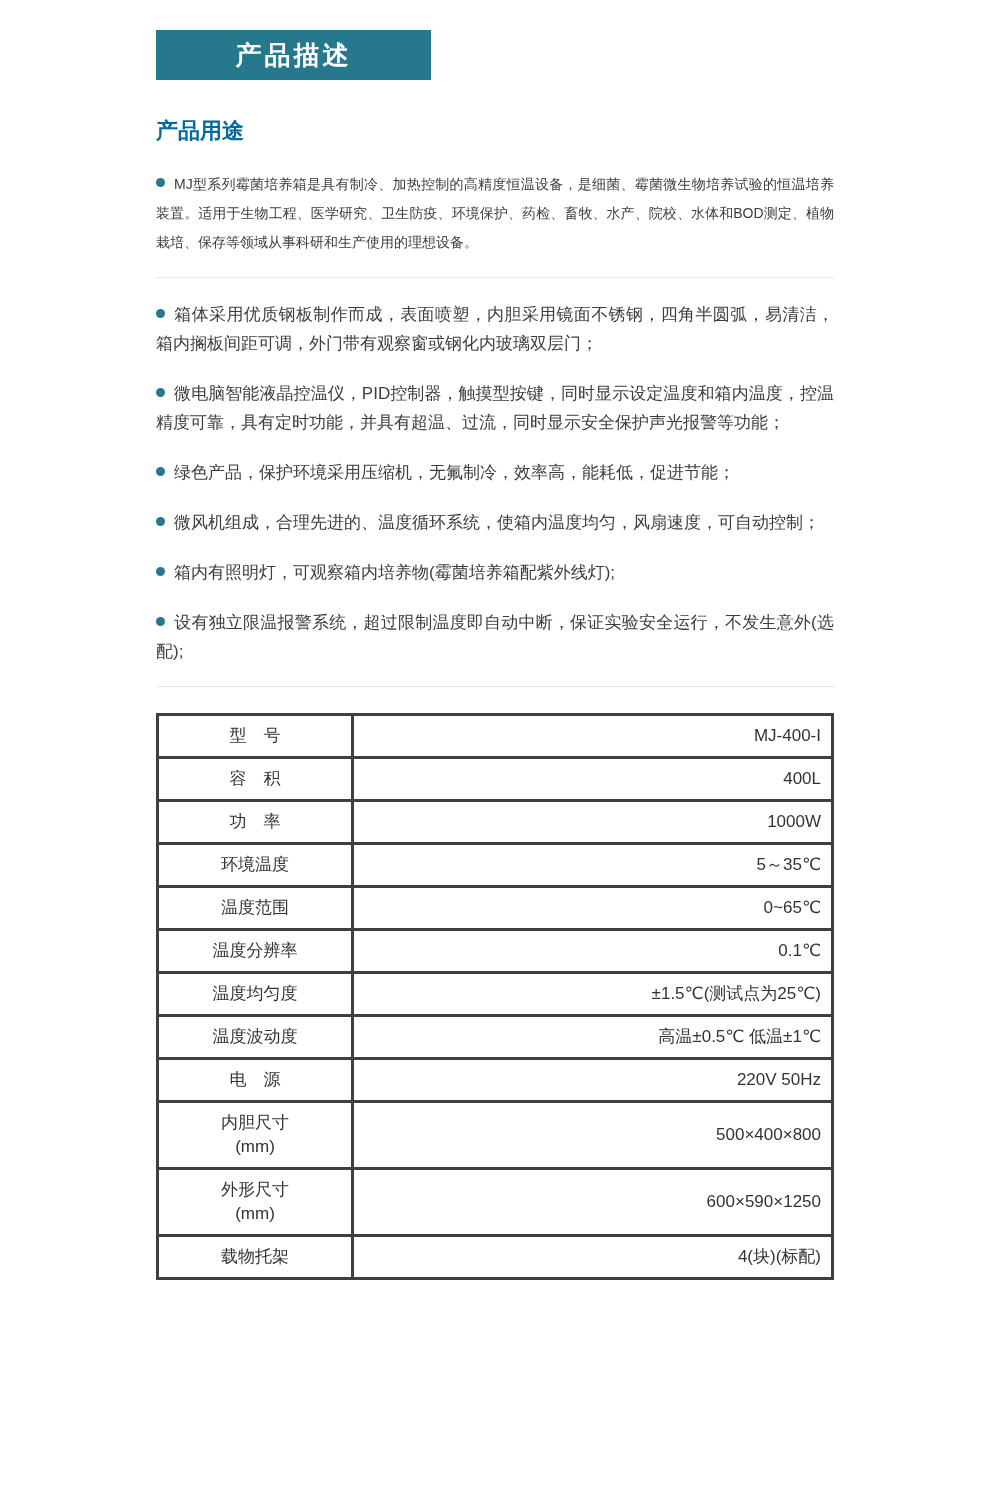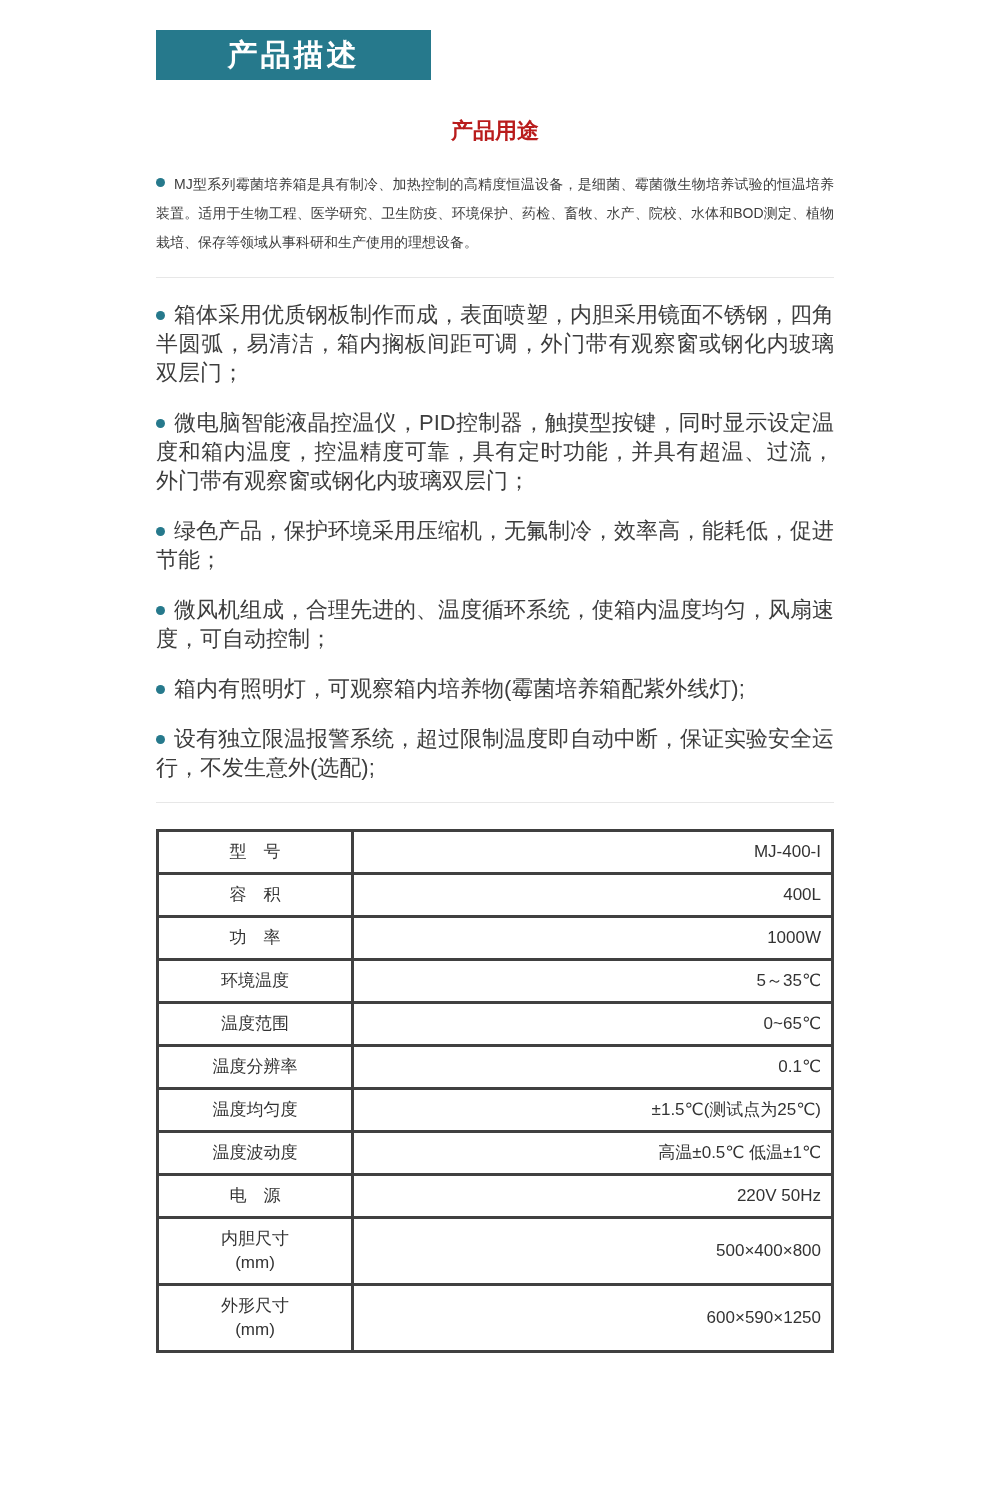--- a/index.html
+++ b/index.html
@@ -16,34 +16,33 @@
   .content {
     margin-left: 156px;
     width: 678px;
   }
   .banner {
     margin-top: 30px;
     width: 275px;
     height: 50px;
     background: #26798c;
     color: #ffffff;
-    font-size: 30px;
+    font-size: 26px;
     font-weight: bold;
     letter-spacing: 3px;
     display: flex;
     align-items: center;
     justify-content: center;
   }
   .section-heading {
-    color: #b91c1c;
+    color: #0369a1;
     font-size: 22px;
     font-weight: bold;
     margin: 36px 0 0 0;
     line-height: 30px;
-    text-align: center;
   }
   .para {
     font-size: 14px;
     line-height: 29px;
     margin: 24px 0 0 0;
     text-align: justify;
   }
   .dot {
     display: inline-block;
     width: 9px;
@@ -53,21 +52,21 @@
     margin-right: 9px;
     vertical-align: 2px;
   }
   .divider {
     border: none;
     border-top: 1px solid #e7e7e7;
     margin: 20px 0 0 0;
     height: 0;
   }
   .feature {
-    font-size: 22px;
+    font-size: 17px;
     line-height: 29px;
     margin: 21px 0 0 0;
     text-align: justify;
   }
   .feature.first {
     margin-top: 22px;
   }
   table.specs {
     border-collapse: collapse;
     margin-top: 26px;
@@ -102,21 +101,21 @@
 
   <h2 class="section-heading">产品用途</h2>
 
   <p class="para"><span class="dot"></span><span>MJ型系列霉菌培养箱是具有制冷、加热控制的高精度恒温设备，是细菌、霉菌微生物培养试验的恒温培养装置。适用于生物工程、医学研究、卫生防疫、环境保护、药检、畜牧、水产、院校、水体和BOD测定、植物栽培、保存等领域从事科研和生产使用的理想设备。</span></p>
 
   <hr class="divider">
 
 
   <div>
     <p class="feature first"><span class="dot"></span><span>箱体采用优质钢板制作而成，表面喷塑，内胆采用镜面不锈钢，四角半圆弧，易清洁，箱内搁板间距可调，外门带有观察窗或钢化内玻璃双层门；</span></p>
-    <p class="feature"><span class="dot"></span><span>微电脑智能液晶控温仪，PID控制器，触摸型按键，同时显示设定温度和箱内温度，控温精度可靠，具有定时功能，并具有超温、过流，外门带有观察窗或钢化内玻璃双层门；</span></p>
+    <p class="feature"><span class="dot"></span><span>微电脑智能液晶控温仪，PID控制器，触摸型按键，同时显示设定温度和箱内温度，控温精度可靠，具有定时功能，并具有超温、过流，同时显示安全保护声光报警等功能；</span></p>
     <p class="feature"><span class="dot"></span><span>绿色产品，保护环境采用压缩机，无氟制冷，效率高，能耗低，促进节能；</span></p>
     <p class="feature"><span class="dot"></span><span>微风机组成，合理先进的、温度循环系统，使箱内温度均匀，风扇速度，可自动控制；</span></p>
     <p class="feature"><span class="dot"></span><span>箱内有照明灯，可观察箱内培养物(霉菌培养箱配紫外线灯);</span></p>
     <p class="feature"><span class="dot"></span><span>设有独立限温报警系统，超过限制温度即自动中断，保证实验安全运行，不发生意外(选配);</span></p>
   </div>
 
   <hr class="divider">
 
 
   <table class="specs">
@@ -160,16 +159,20 @@
       <tr>
         <td class="spec-label">内胆尺寸
 (mm)</td>
         <td class="spec-value">500×400×800</td>
       </tr>
       <tr>
         <td class="spec-label">外形尺寸
 (mm)</td>
         <td class="spec-value">600×590×1250</td>
       </tr>
+      <tr>
+        <td class="spec-label">载物托架</td>
+        <td class="spec-value">4(块)(标配)</td>
+      </tr>
     </tbody>
   </table>
 
 </div>
 
 </body></html>

